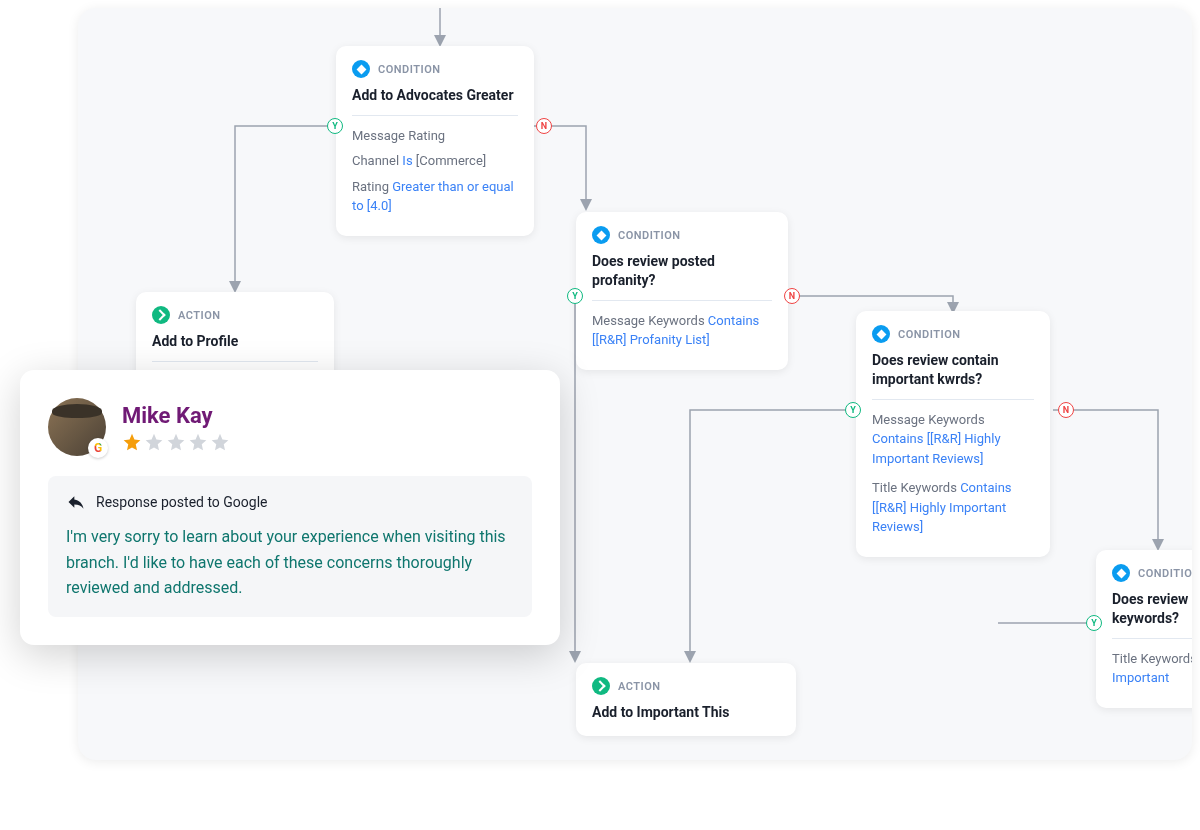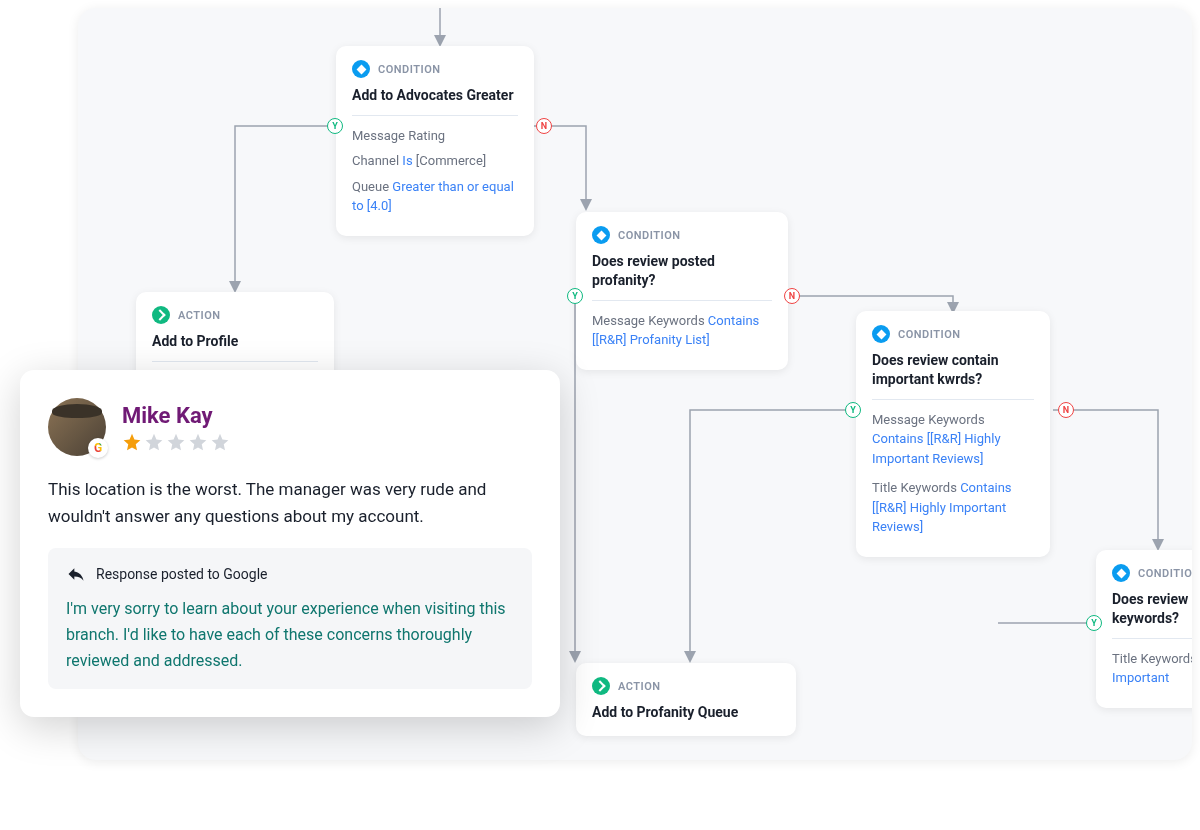--- a/index.html
+++ b/index.html
@@ -244,21 +244,21 @@
 
   <div class="node" style="left:258px; top:38px; width:198px;">
     <div class="node-header">
       <span class="icon-cond"></span>
       <span class="node-type">CONDITION</span>
     </div>
     <div class="node-title">Add to Advocates Greater</div>
     <hr class="node-divider">
     <div class="rule-line">Message Rating</div>
     <div class="rule-line"><span>Channel </span><span class="strong">Is</span><span> [Commerce]</span></div>
-    <div class="rule-line"><span>Queue </span><span class="strong">Greater than or equal to [4.0]</span></div>
+    <div class="rule-line"><span>Rating </span><span class="strong">Greater than or equal to [4.0]</span></div>
   </div>
 
   <div class="node" style="left:58px; top:284px; width:198px;">
     <div class="node-header">
       <span class="icon-action"></span>
       <span class="node-type">ACTION</span>
     </div>
     <div class="node-title">Add to Profile</div>
     <hr class="node-divider">
     <div class="rule-line">Add to Partner Profile</div>
@@ -293,21 +293,21 @@
     <div class="node-title">Does review contain keywords?</div>
     <hr class="node-divider">
     <div class="rule-line"><span>Title Keywords </span><span class="strong">Highly Important</span></div>
   </div>
 
   <div class="node" style="left:498px; top:655px; width:220px;">
     <div class="node-header">
       <span class="icon-action"></span>
       <span class="node-type">ACTION</span>
     </div>
-    <div class="node-title" style="margin-bottom:0;">Add to Profanity Queue</div>
+    <div class="node-title" style="margin-bottom:0;">Add to Important This</div>
   </div>
 
 </div>
 
 <div class="review-card">
   <div class="review-header">
     <div class="avatar">
       <div class="avatar-brim"></div>
       <div class="avatar-badge">
           <span class="google-g">G</span>
@@ -327,21 +327,20 @@
           </svg>
           <svg viewBox="0 0 24 24" class="star">
             <path class="star-empty" d="M12 2l2.9 6.9L22 10l-5.5 4.8L18 22l-6-3.5L6 22l1.5-7.2L2 10l7.1-1.1z"></path>
           </svg>
           <svg viewBox="0 0 24 24" class="star">
             <path class="star-empty" d="M12 2l2.9 6.9L22 10l-5.5 4.8L18 22l-6-3.5L6 22l1.5-7.2L2 10l7.1-1.1z"></path>
           </svg>
         </div>
     </div>
   </div>
-  <div class="review-text">This location is the worst.  The manager was very rude and wouldn't answer any questions about my account.</div>
   <div class="response-box">
     <div class="response-header">
       <svg class="reply-icon" viewBox="0 0 24 24">
           <path d="M10 9V5l-7 7 7 7v-4.1c5 0 8.5 1.6 11 5.1-1-5-4-10-11-11z" fill="#1a202c"></path>
         </svg>
       <span>Response posted to Google</span>
     </div>
     <div class="response-text">I'm very sorry to learn about your experience when visiting this branch. I'd like to have each of these concerns thoroughly reviewed and addressed.</div>
   </div>
 </div>

